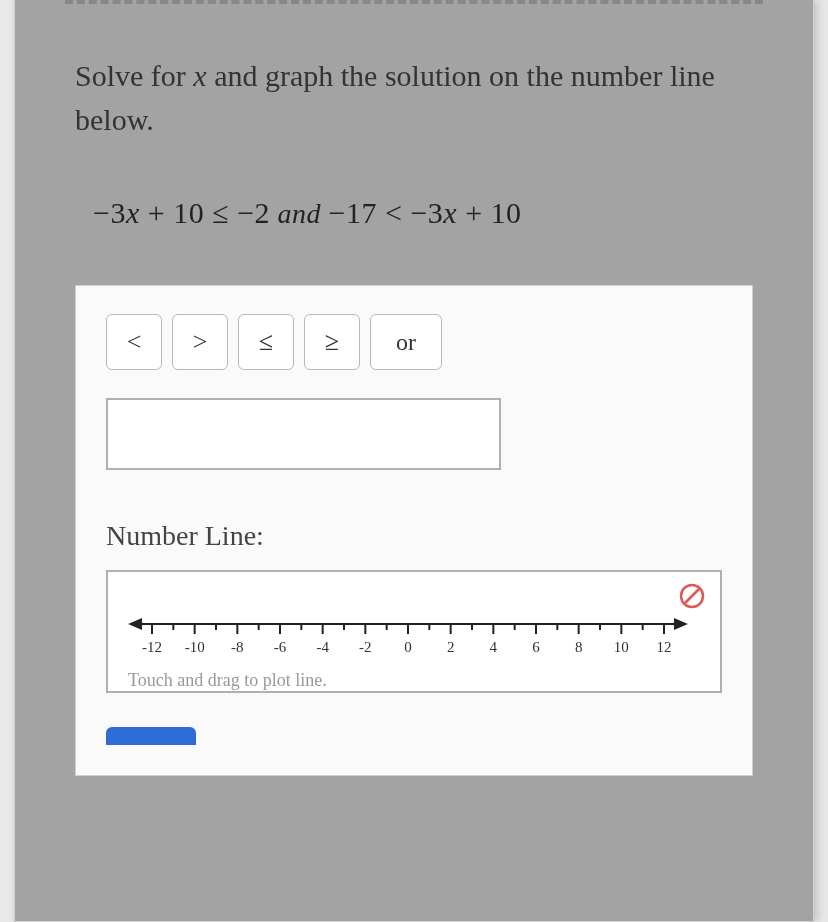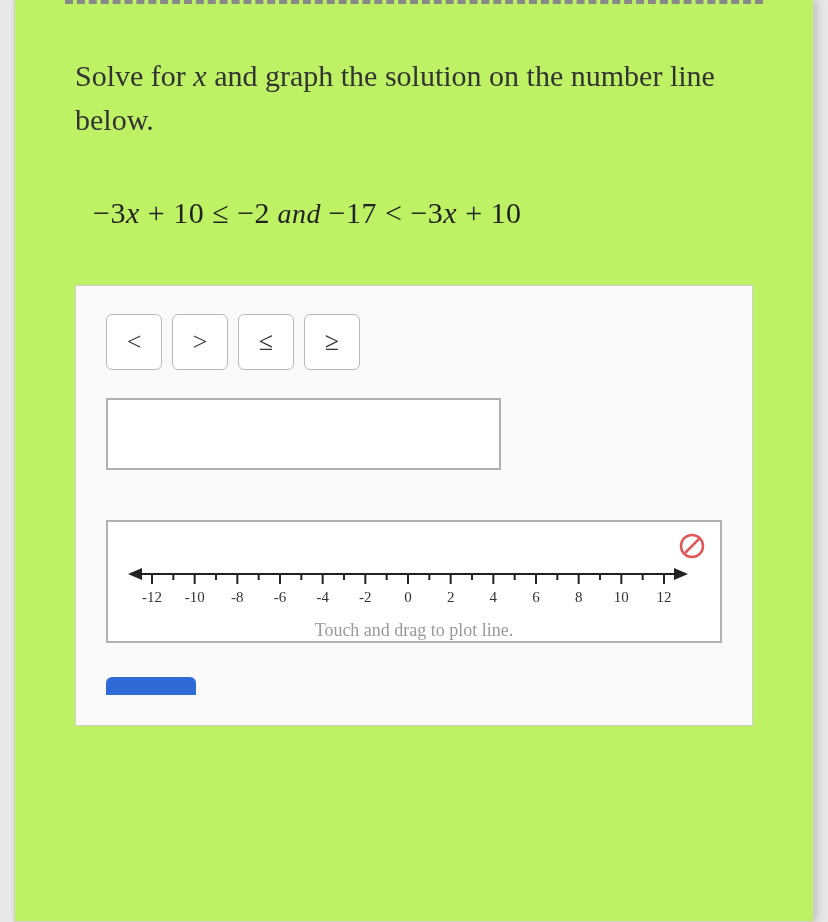--- a/index.html
+++ b/index.html
@@ -6,21 +6,21 @@
   body {
     margin: 0;
     padding: 0;
     font-family: Georgia, 'Times New Roman', serif;
     background: #e8e8e8;
     width: 828px;
     height: 922px;
     overflow: hidden;
   }
   .page-wrap {
-    background: #bef264;
+    background: #a3a3a3;
     margin: 0 14px;
     border-left: 1px solid #d0d0d0;
     border-right: 1px solid #d0d0d0;
     border-bottom: 1px solid #d0d0d0;
     box-shadow: 4px 0 8px rgba(0,0,0,0.15), -1px 0 4px rgba(0,0,0,0.05);
     height: 922px;
     padding: 0 60px;
     position: relative;
   }
   .dash-line {
@@ -102,21 +102,20 @@
   .clear-icon {
     position: absolute;
     top: 10px;
     right: 14px;
     width: 28px;
     height: 28px;
     cursor: pointer;
   }
   .nl-svg { display: block; margin-top: 18px; }
   .hint {
-    text-align: center;
     font-size: 18px;
     color: #999;
     font-family: Georgia, serif;
     margin-top: 10px;
   }
   .submit-stub {
     margin-top: 34px;
     width: 90px;
     height: 18px;
     background: #2e6bd6;
@@ -136,24 +135,26 @@
   <div class="equation">
     <span>−3</span><span class="mathvar">x</span><span> + 10 ≤ −2</span><span class="word">  and  </span><span>−17 &lt; −3</span><span class="mathvar">x</span><span> + 10</span>
   </div>
 
   <div class="answer-box">
     <div class="op-row">
       <div class="op-btn">&lt;</div>
       <div class="op-btn">&gt;</div>
       <div class="op-btn">≤</div>
       <div class="op-btn">≥</div>
+      <div class="op-btn or-btn">or</div>
     </div>
 
     <input class="text-input" type="text" value="" style="">
 
+    <div class="section-label">Number Line:</div>
 
     <div class="nl-container">
       <div class="clear-icon">
         <svg viewBox="0 0 28 28" width="28" height="28">
           <circle cx="14" cy="14" r="11" fill="none" stroke="#e05555" stroke-width="2.5"></circle>
           <line x1="7" y1="21" x2="21" y2="7" stroke="#e05555" stroke-width="2.5"></line>
         </svg>
       </div>
       <svg class="nl-svg" width="560" height="50" viewBox="0 0 560 50">
         <line x1="6" y1="14" x2="554" y2="14" stroke="#222" stroke-width="2"></line>

